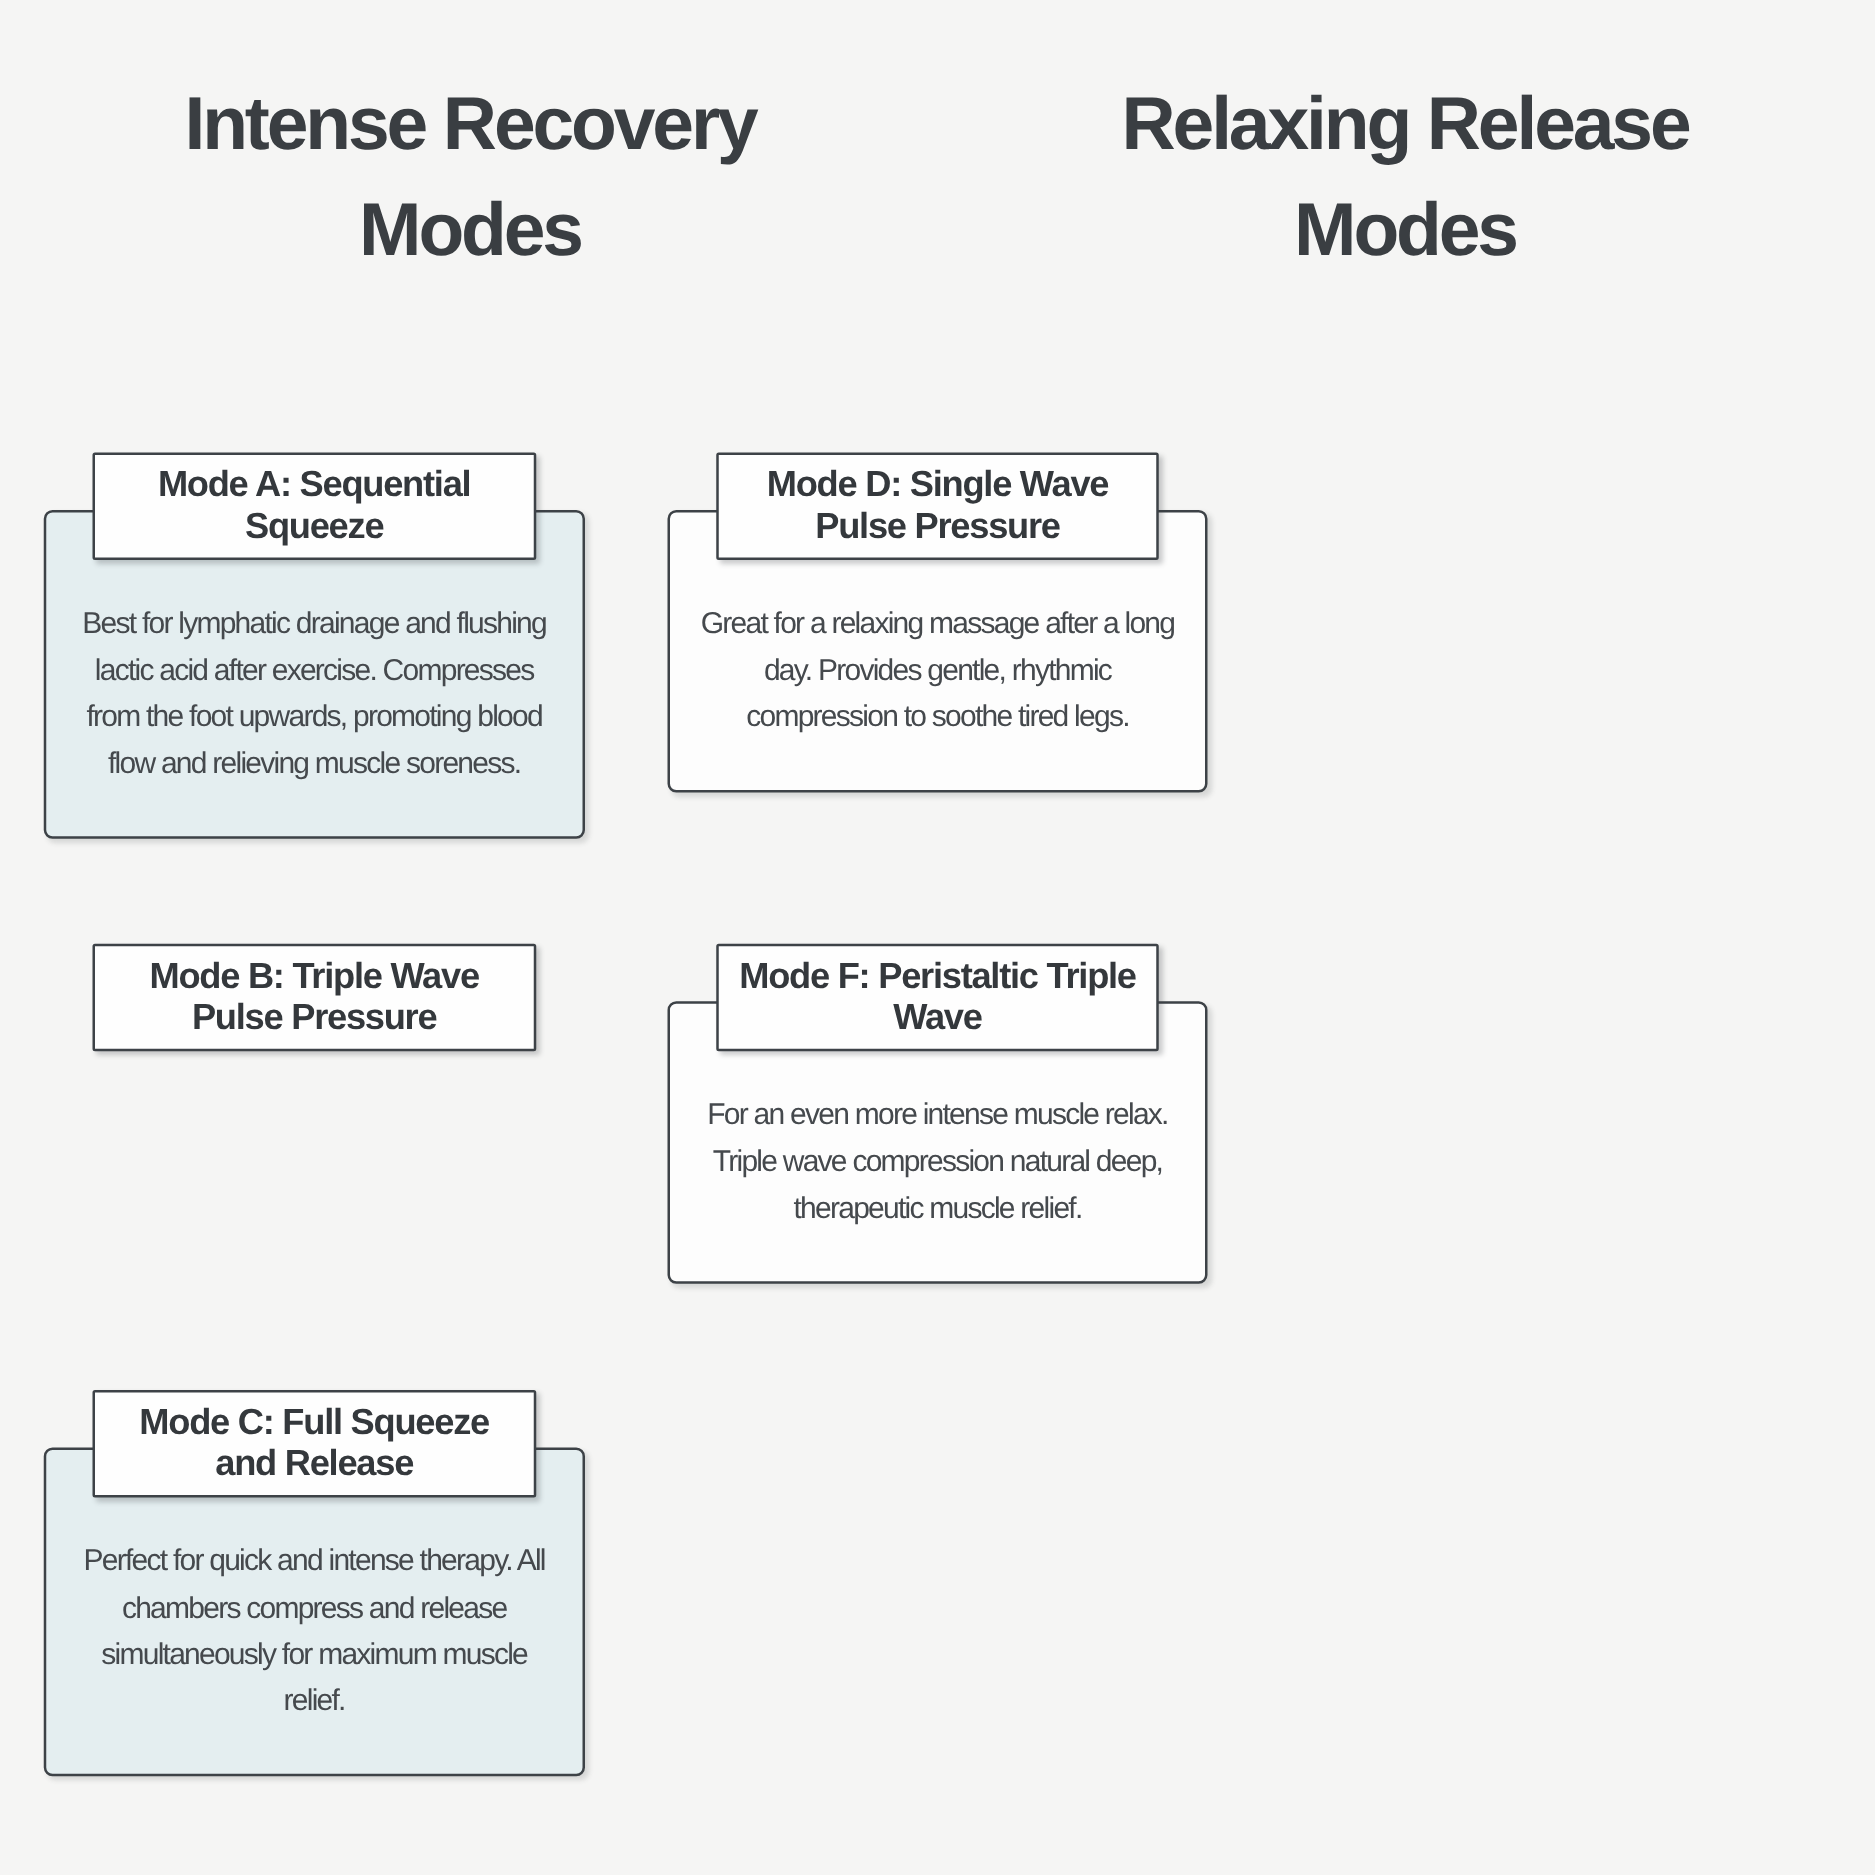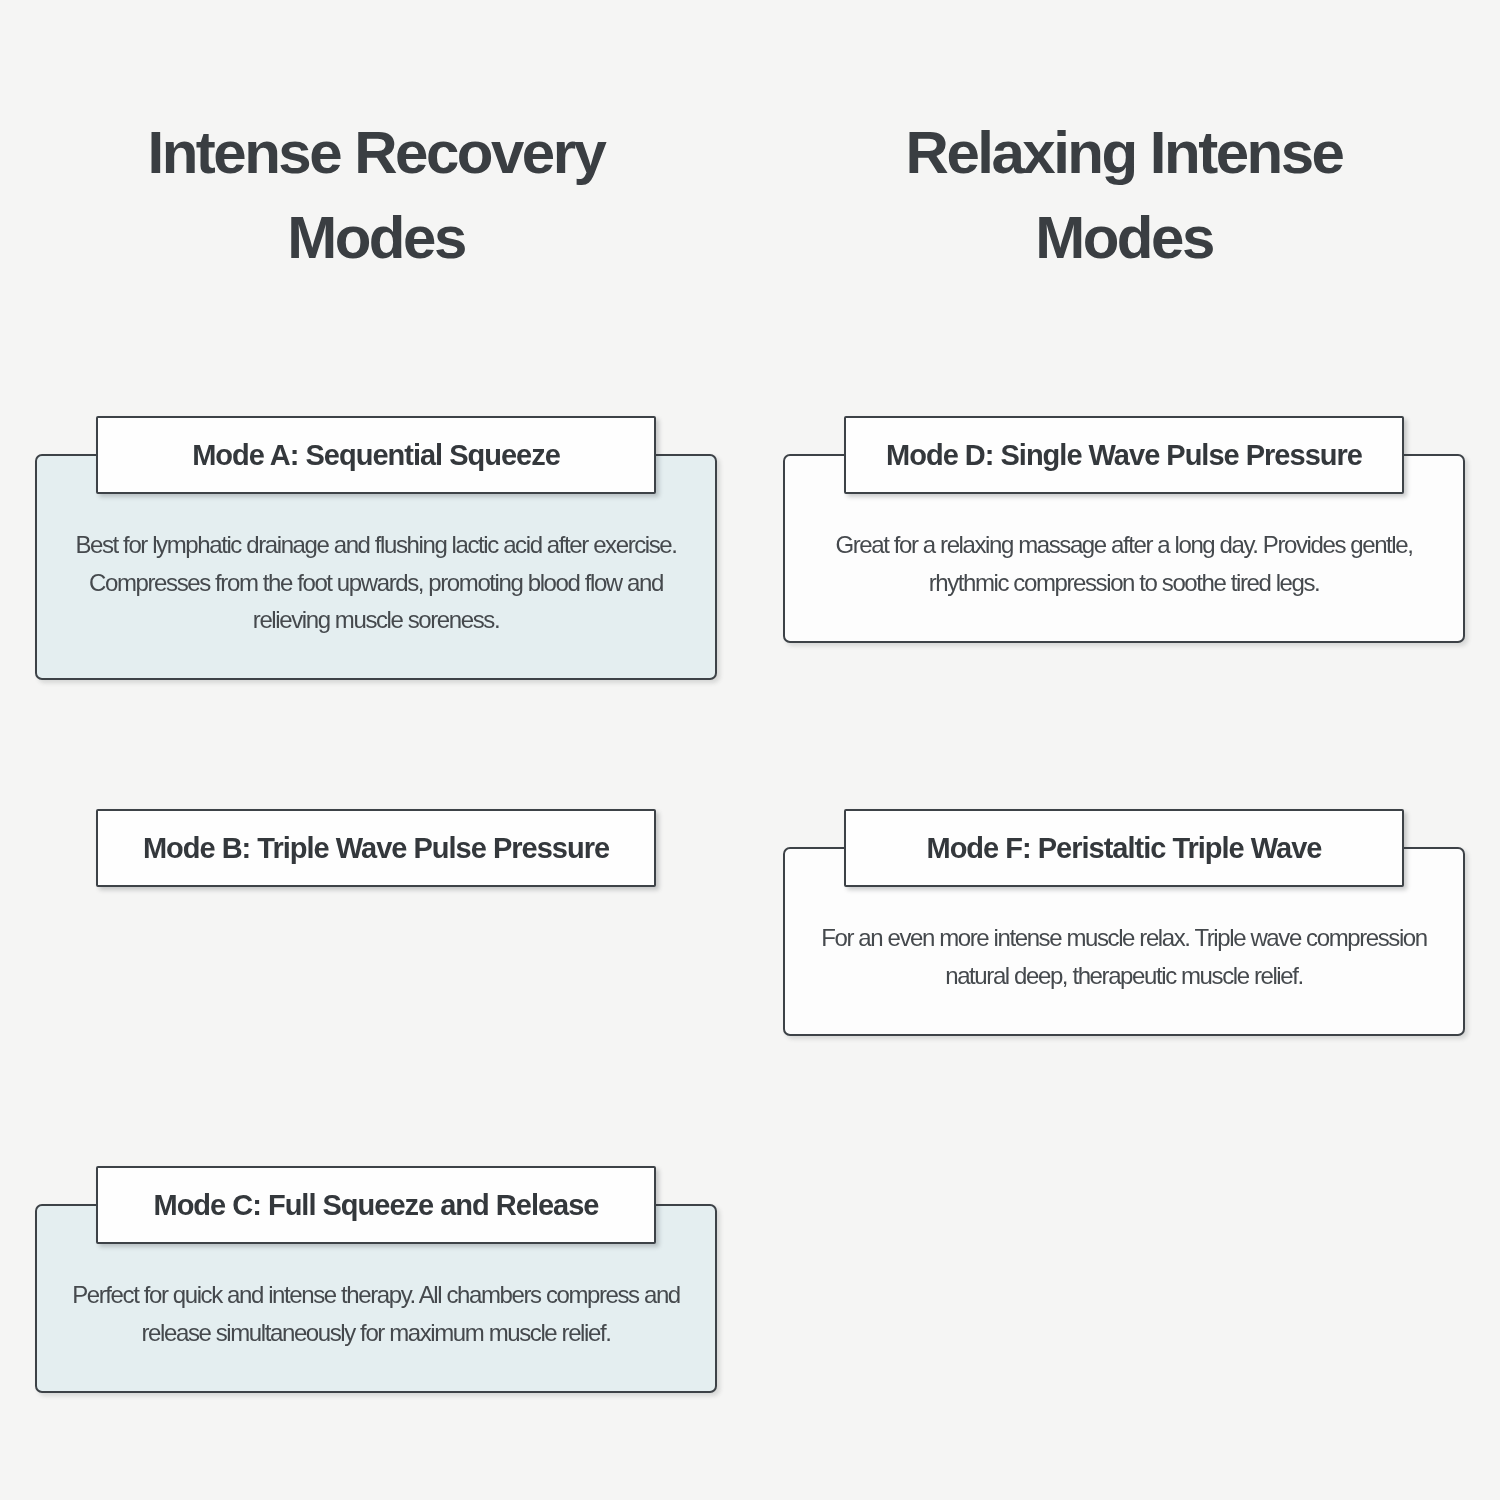--- a/index.html
+++ b/index.html
@@ -22,21 +22,21 @@
   body {
     width: 1500px;
     height: 1500px;
     background: var(--page-bg);
     overflow: hidden;
   }
 
   .page {
     width: 1500px;
     height: 1500px;
-    padding: 110px 35px 0 35px;
+    padding: 56px 35px 0 35px;
   }
 
   .headers {
     display: grid;
     grid-template-columns: 1fr 1fr;
     column-gap: 66px;
     text-align: center;
   }
 
   .page-title {
@@ -45,21 +45,21 @@
     letter-spacing: -2.5px;
     line-height: 1.42;
     color: var(--heading-text);
     max-width: 540px;
     margin: 0 auto;
   }
 
   .grid {
     margin-top: 136px;
     display: grid;
-    grid-template-columns: 1fr 1fr;
+    grid-template-columns: 1fr 1fr 1fr;
     grid-template-rows: 393px 357px auto;
     grid-auto-flow: column;
     column-gap: 66px;
     align-items: start;
   }
 
   .card {
     position: relative;
   }
 
@@ -105,21 +105,21 @@
   .col-left .card-body { background: var(--intense-bg); }
   .col-right .card-body { background: var(--relaxing-bg); }
 </style>
 </head>
 <body>
 
 <div class="page">
 
   <div class="headers">
     <h1 class="page-title">Intense Recovery Modes</h1>
-    <h1 class="page-title">Relaxing Intense Modes</h1>
+    <h1 class="page-title">Relaxing Release Modes</h1>
   </div>
 
   <div class="grid">
 
     <section class="card col-left">
       <div class="card-title">
         <span>Mode A: Sequential Squeeze</span>
       </div>
       <div class="card-body">
         <p>Best for lymphatic drainage and flushing lactic acid after exercise. Compresses from the foot upwards, promoting blood flow and relieving muscle soreness.</p>

